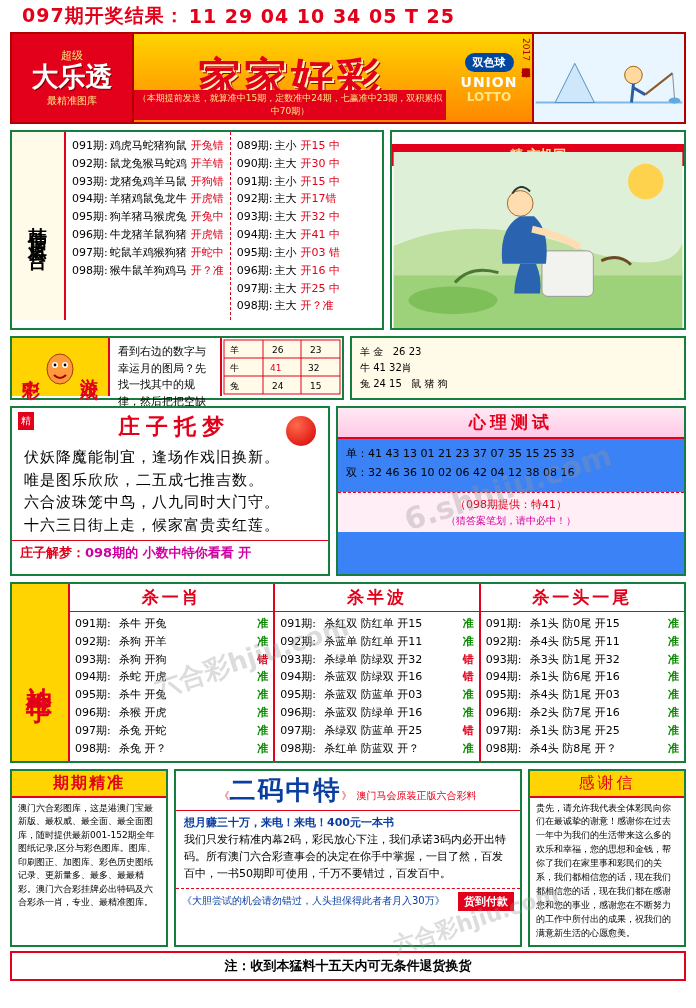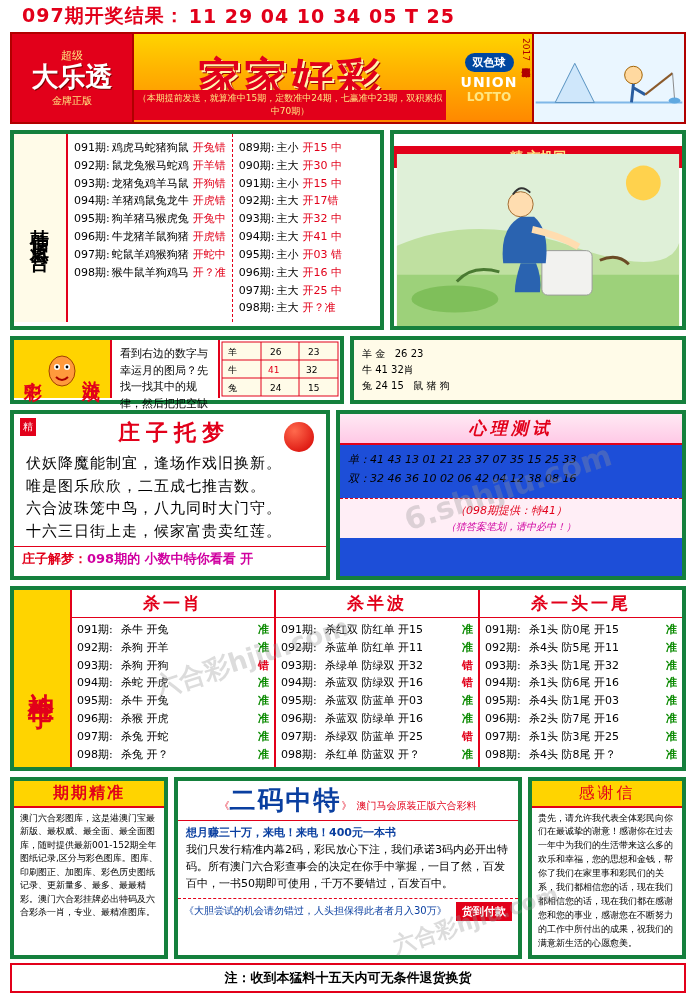--- a/index.html
+++ b/index.html
@@ -69,21 +69,21 @@
     display:flex;align-items:center;justify-content:center;
   }
   .banner-right .fishsvg{width:100%;height:100%;}
   .banner-vert{
     position:absolute;right:152px;top:4px;
     writing-mode:vertical-rl;font-size:9px;color:#b00000;
   }
 
   
   .row{display:flex;margin:6px 10px 0 10px;gap:6px;}
-  .box{border:4px solid #15803d;box-sizing:border-box;background:#fff;}
+  .box{border:2px solid #15803d;box-sizing:border-box;background:#fff;}
 
   
   .hanxin-wrap{width:100%;display:flex;}
   .hanxin-side{
     width:52px;background:#fffbe8;border-right:2px solid #e2001a;
     display:flex;align-items:center;justify-content:center;
   }
   .hanxin-side .txt{
     writing-mode:vertical-rl;font-size:19px;font-weight:bold;color:#000;
     letter-spacing:6px;line-height:1.1;
@@ -134,21 +134,21 @@
     background:radial-gradient(circle at 35% 30%,#ff6a4d,#d40000);
   }
   .dream-poem{padding:2px 12px 0 12px;font-size:15px;line-height:1.5;color:#000;letter-spacing:1px;}
   .dream-foot{
     border-top:1px solid #e2001a;margin-top:4px;padding:3px 8px;
     font-size:13px;color:#e2001a;font-weight:bold;
   }
   .dream-foot .p{color:#d000a0;}
 
   
-  .psych{flex:1;background:#1d4ed8;position:relative;font-style:italic;}
+  .psych{flex:1;background:#3b82f6;position:relative;}
   .psych-head{
     background:linear-gradient(180deg,#ffe9f4,#ffc9e6);
     border-bottom:2px solid #e2001a;
     text-align:center;font-size:17px;font-weight:bold;color:#e2001a;
     letter-spacing:4px;padding:3px 0;
   }
   .psych-body{padding:6px 8px;font-size:11px;color:#000;line-height:1.7;}
   .psych-foot{
     margin-top:4px;border-top:1px dashed #e2001a;
     background:#ffeef6;text-align:center;font-size:11px;color:#e2001a;padding:4px 0;
@@ -224,21 +224,21 @@
 
   <div class="result-line">
     <span class="rl-label">097期开奖结果：</span>
     <span class="rl-nums">11 29 04 10 34 05 T 25</span>
   </div>
 
   <div class="banner">
     <div class="banner-left">
       <div class="bl-small">超级</div>
       <div class="bl-big">大乐透</div>
-      <div class="bl-sub">金牌正版</div>
+      <div class="bl-sub">最精准图库</div>
     </div>
     <div class="banner-mid">
       <div class="bm-title">家家好彩</div>
       <div class="bm-strip">（本期提前发送，就算准中15期，定数准中24期，七赢准中23期，双积累拟中70期）</div>
     </div>
     <div class="banner-lotto">
       <div class="lotto-badge">双色球</div>
       <div class="lotto-union">UNION</div>
       <div class="lotto-lotto">LOTTO</div>
     </div>

